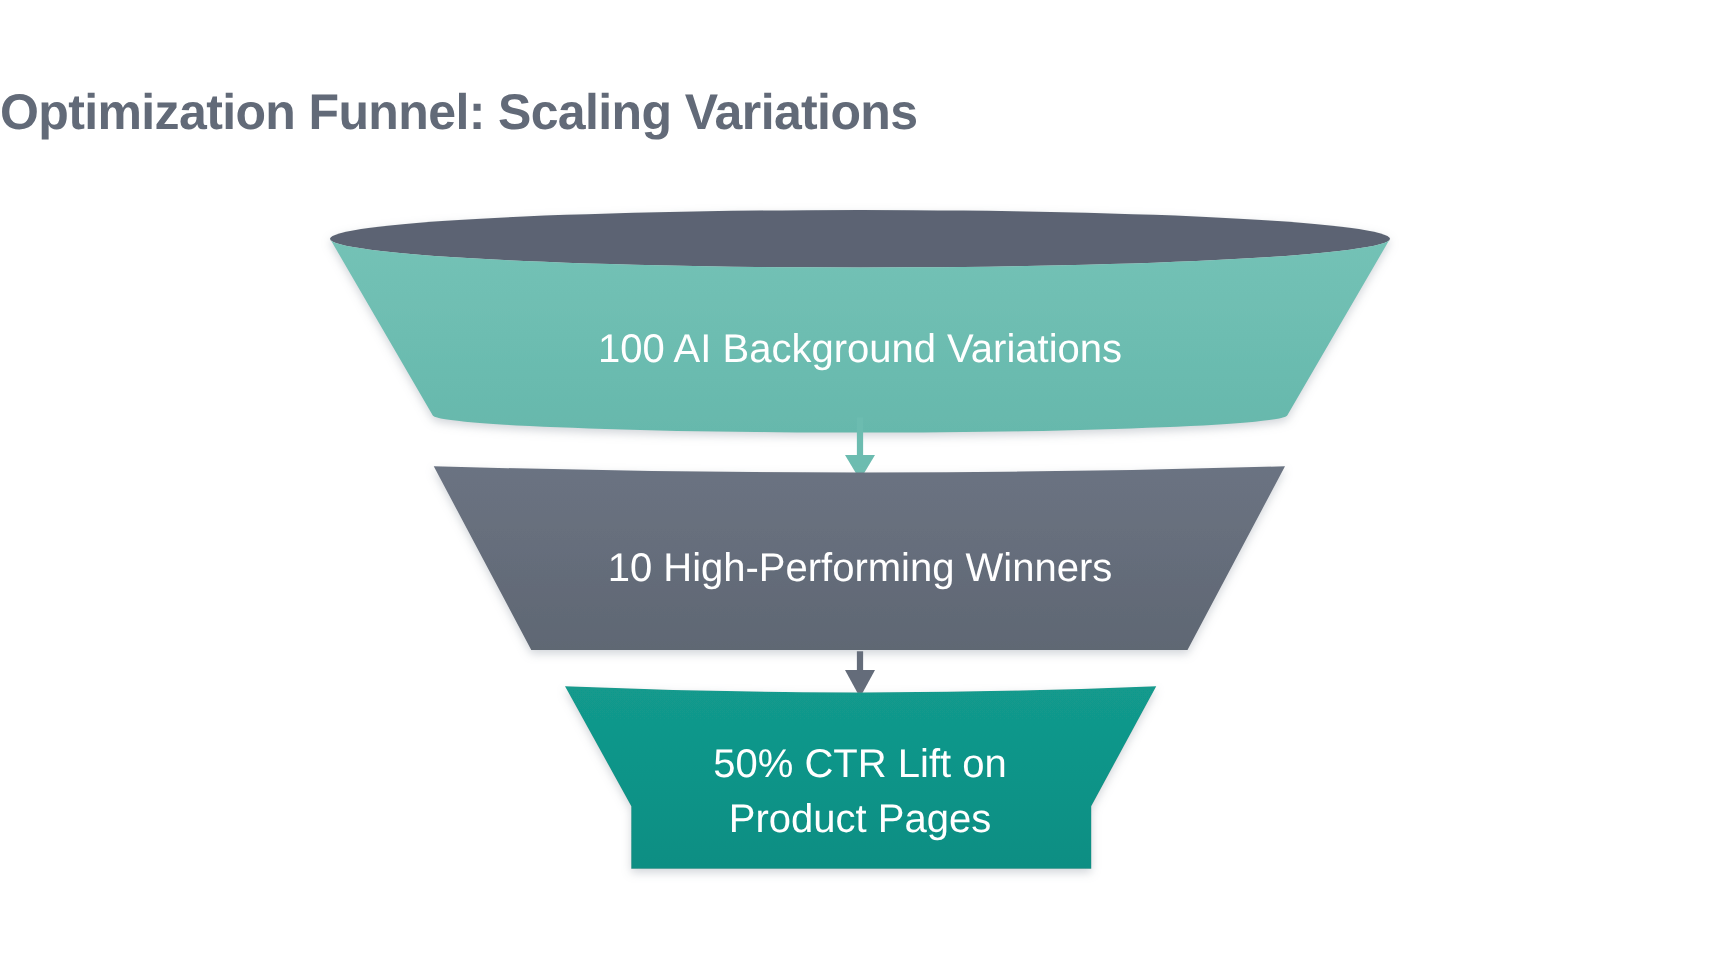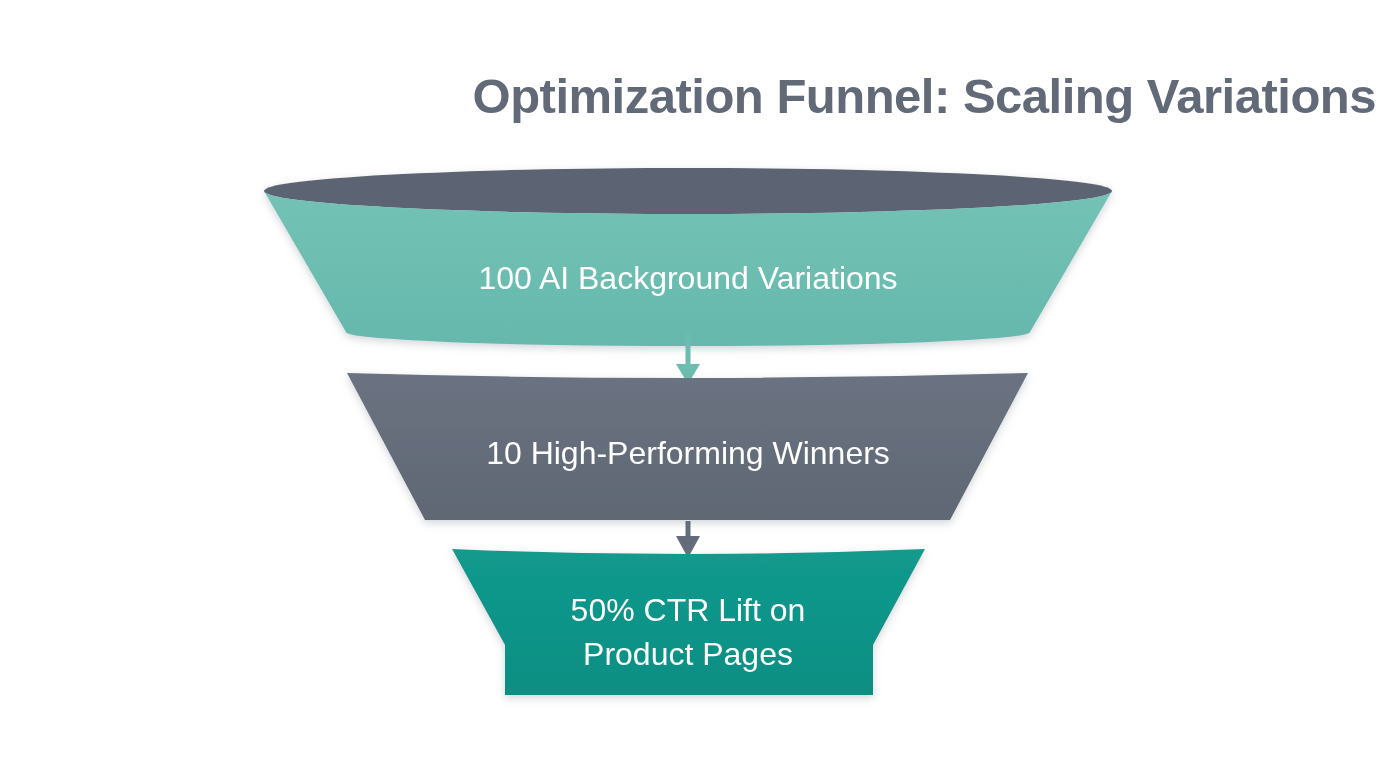--- a/index.html
+++ b/index.html
@@ -17,23 +17,23 @@
     position: relative;
     width: 1376px;
     height: 768px;
     background: #ffffff;
   }
   .chart-title {
     position: absolute;
     left: 0;
     top: 68px;
     width: 1376px;
-    text-align: right;
+    text-align: left;
     font-family: "Liberation Sans", sans-serif;
-    font-size: 49px;
+    font-size: 40px;
     font-weight: bold;
     letter-spacing: -0.5px;
     color: #626a78;
     white-space: nowrap;
   }
   #funnel-svg {
     position: absolute;
     left: 0;
     top: 0;
     width: 1376px;

